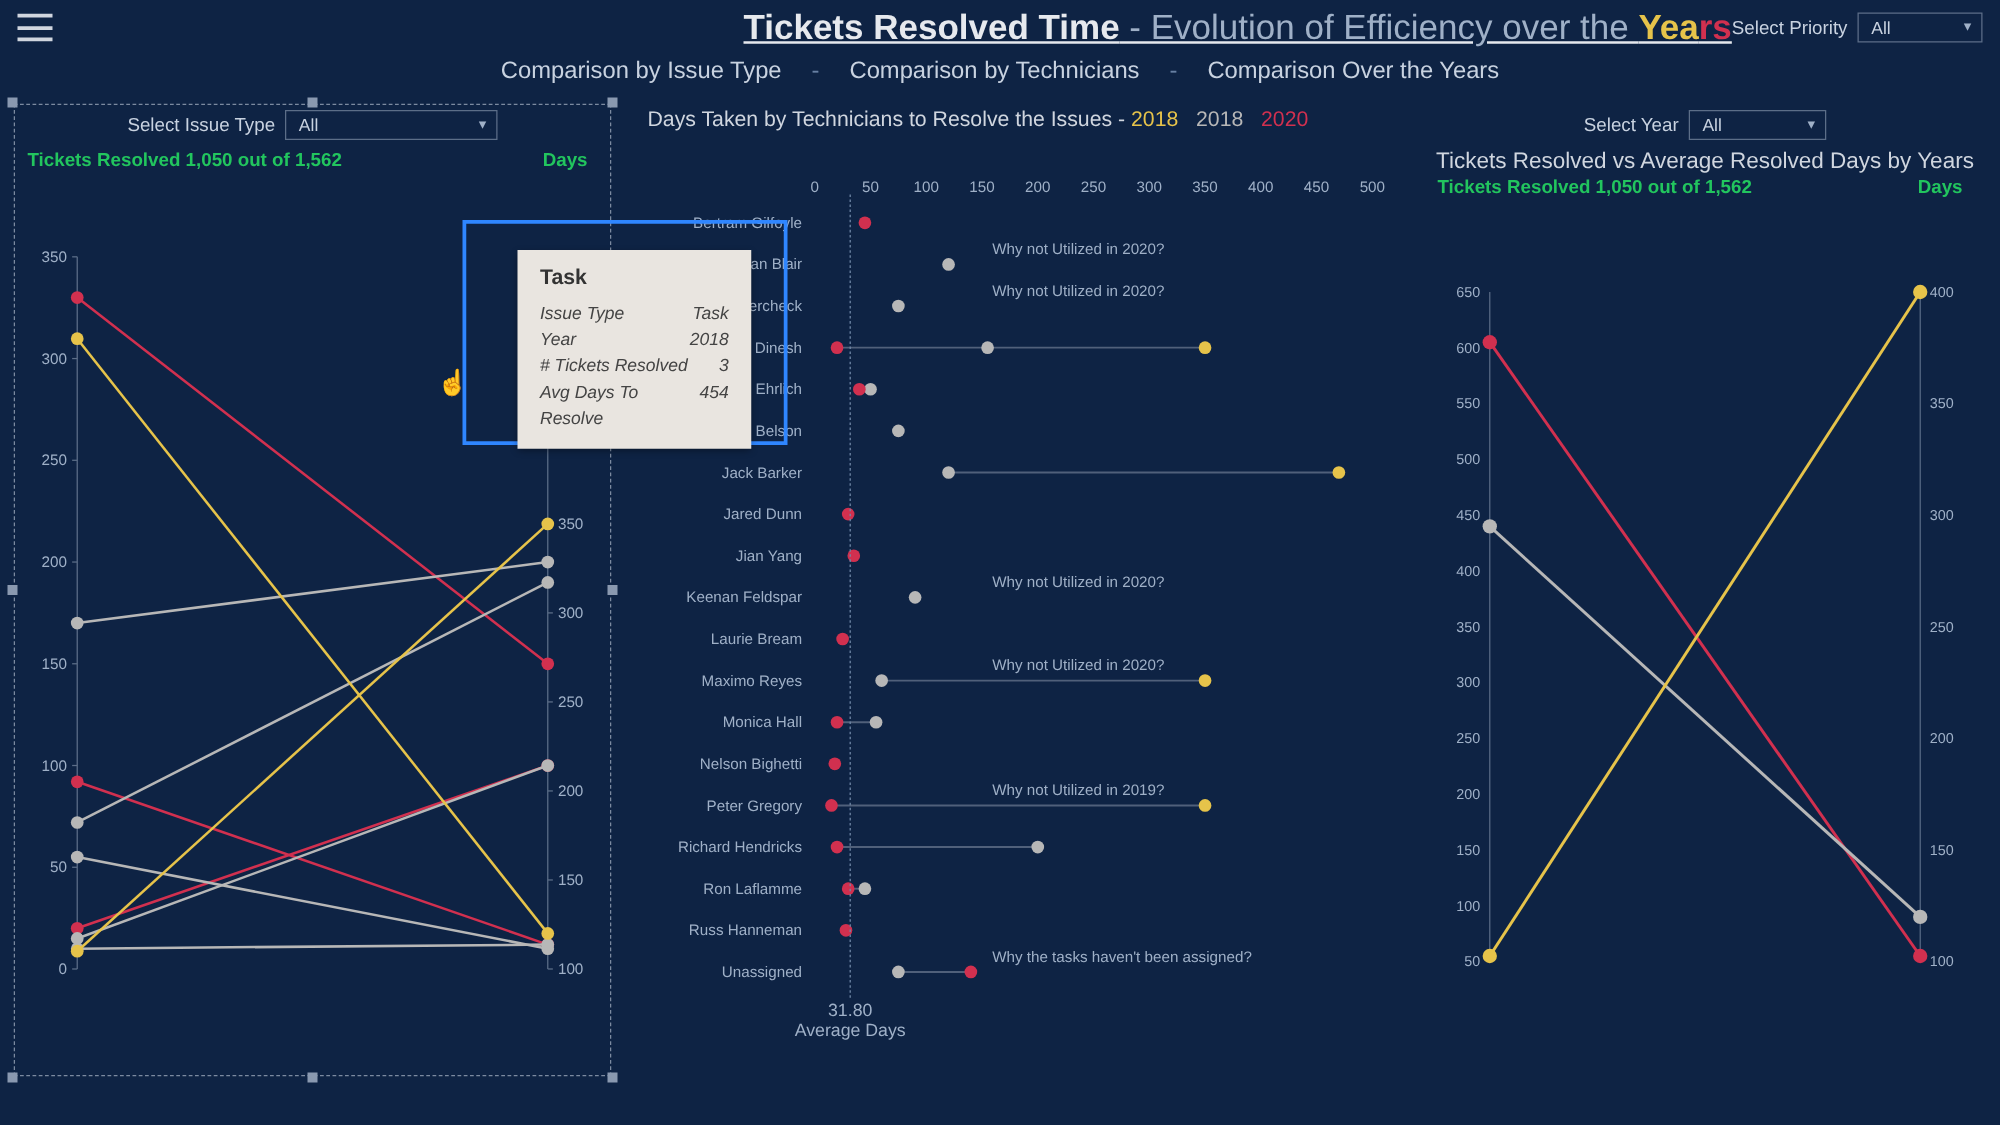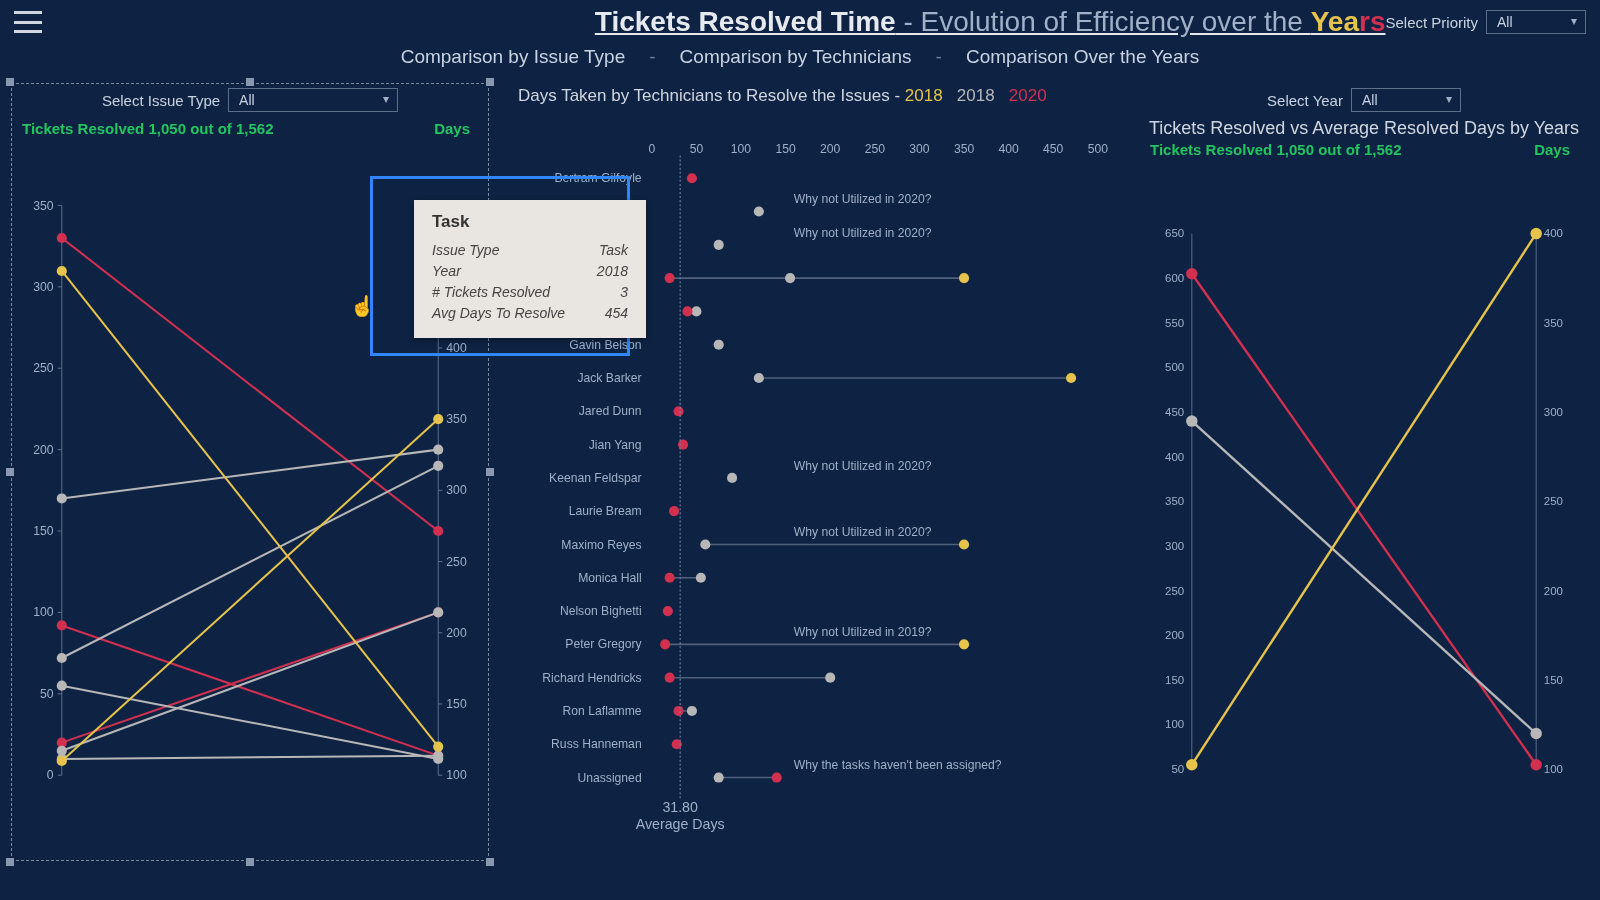--- a/index.html
+++ b/index.html
@@ -54,21 +54,21 @@
   .axis-line{stroke:#5c6e88;stroke-width:1;}
 
   .legend-row{font-size:15px;color:#d0d6df;}
   .legend-row .y2018{color:var(--accent-yellow);}
   .legend-row .y2019{color:var(--accent-gray);}
   .legend-row .y2020{color:var(--accent-red);}
 
   
   .tooltip-box{position:absolute;left:370px;top:176px;width:260px;z-index:50;}
   .tooltip-highlight{position:absolute;border:3px solid var(--highlight);width:260px;height:180px;}
-  .tooltip{position:absolute;top:24px;left:44px;background:var(--tooltip-bg);color:var(--tooltip-text);padding:12px 18px 14px 18px;width:232px;font-size:14px;box-shadow:0 2px 6px rgba(0,0,0,.4);}
+  .tooltip{position:absolute;top:24px;left:44px;background:var(--tooltip-bg);color:var(--tooltip-text);padding:12px 18px 14px 18px;width:187px;font-size:14px;box-shadow:0 2px 6px rgba(0,0,0,.4);}
   .tooltip h4{margin:0 0 8px 0;font-size:17px;font-weight:700;color:#333;}
   .tooltip .row{display:flex;justify-content:space-between;line-height:1.5;font-style:italic;}
   .cursor{position:absolute;left:356px;top:300px;font-size:20px;color:#fff;transform:translate(-6px,-6px);z-index:60;}
 
   
   .mid-head{font-size:17px;color:#d0d6df;text-align:left;padding:4px 0 6px 4px;}
 
   .mid-xlabel{fill:#9fb0c7;font-size:14px;}
   .avg-line{stroke:#7189a8;stroke-width:1;stroke-dasharray:2 2;}
 

